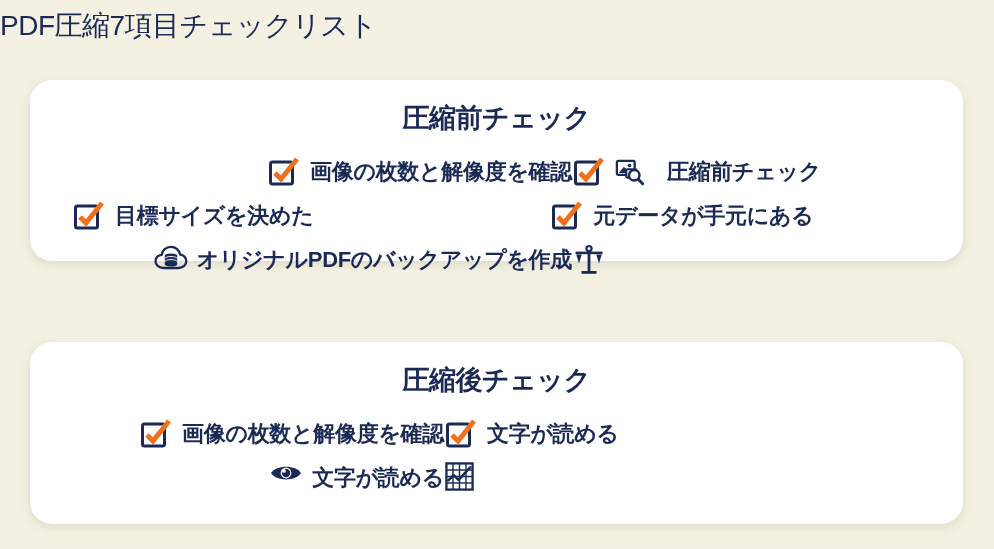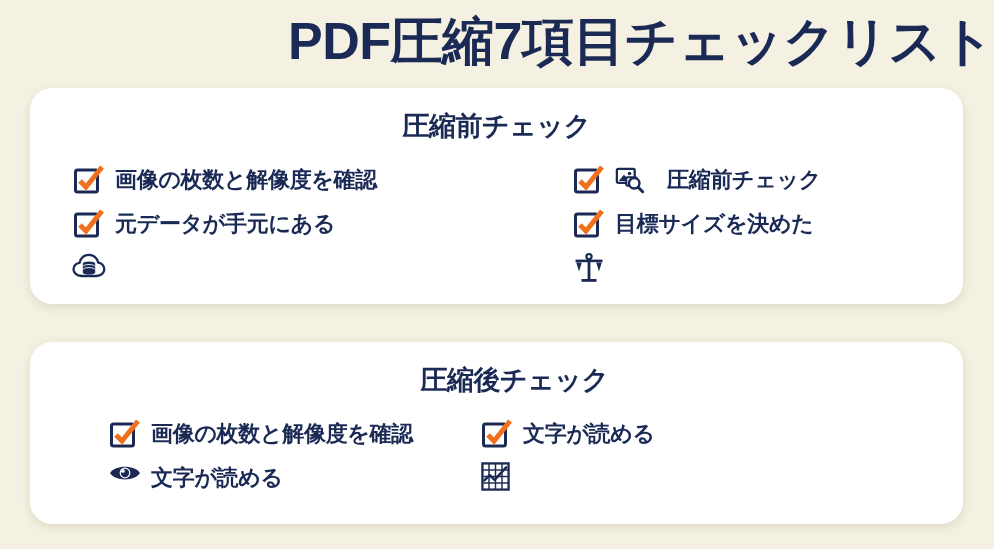--- a/index.html
+++ b/index.html
@@ -7,37 +7,37 @@
     width:994px;height:549px;
     background:#f4f1e2;
     font-family:"Liberation Sans","DejaVu Sans",sans-serif;
     overflow:hidden;
     position:relative;
   }
   .page{position:absolute;inset:0;}
 
   .title{
     position:absolute;left:0;right:0;top:8px;
-    text-align:right;
-    font-size:52px;
-    font-weight:bold;
+    text-align:left;
+    font-size:28px;
+    font-weight:normal;
     color:#1b2a55;
     letter-spacing:-0.5px;
     line-height:1.3;
   }
 
   .card{
     position:absolute;
     left:30px;right:31px;
     background:#ffffff;
     border-radius:22px;
     box-shadow:0 3px 10px rgba(120,110,70,0.18);
   }
-  #card-pre{top:88px;height:216px;}
-  #card-post{top:342px;height:182px;padding-left:36px;}
+  #card-pre{top:80px;height:181px;}
+  #card-post{top:342px;height:182px;}
 
   .card-title{
     text-align:center;
     font-size:27px;
     font-weight:bold;
     color:#1b2a55;
     margin-top:20px;
     letter-spacing:-0.5px;
   }
 
@@ -47,20 +47,21 @@
   }
   .row{
     display:flex;
     align-items:flex-start;
   }
   .col{
     display:flex;
     align-items:center;
     gap:9px;
     min-height:44px;
+    justify-content:flex-end;
   }
   #card-pre .col-left{width:500px;}
   #card-pre .col-right{width:auto;}
   #card-post .col-left{width:372px;}
   #card-post .col-right{width:auto;}
 
   .label{
     font-size:22px;
     font-weight:bold;
     color:#1b2a55;
@@ -114,54 +115,55 @@
               <circle cx="20.5" cy="19.5" r="5.6" fill="#ffffff" stroke="#1b2a55" stroke-width="2.6"></circle>
               <line x1="24.8" y1="23.8" x2="29.5" y2="28.5" stroke="#1b2a55" stroke-width="3.2" stroke-linecap="round"></line>
             </svg>
           </span>
           <span class="gap-s"></span>
           <span class="label">圧縮前チェック</span>
         </div>
       </div>
 
       <div class="row">
+        <div class="col col-right">
+          <span class="ico">
+            <svg viewBox="0 0 34 34" width="34" height="34">
+              <rect x="3.5" y="7" width="22" height="22" rx="2" fill="#ffffff" stroke="#1b2a55" stroke-width="3"></rect>
+              <path d="M8 18 L14 24 L30 4" fill="none" stroke="#f0701e" stroke-width="5"></path>
+            </svg>
+          </span>
+          <span class="label">目標サイズを決めた</span>
+        </div>
         <div class="col col-left">
           <span class="ico">
             <svg viewBox="0 0 34 34" width="34" height="34">
               <rect x="3.5" y="7" width="22" height="22" rx="2" fill="#ffffff" stroke="#1b2a55" stroke-width="3"></rect>
               <path d="M8 18 L14 24 L30 4" fill="none" stroke="#f0701e" stroke-width="5"></path>
             </svg>
           </span>
           <span class="label">元データが手元にある</span>
-        </div>
-        <div class="col col-right">
-          <span class="ico">
-            <svg viewBox="0 0 34 34" width="34" height="34">
-              <rect x="3.5" y="7" width="22" height="22" rx="2" fill="#ffffff" stroke="#1b2a55" stroke-width="3"></rect>
-              <path d="M8 18 L14 24 L30 4" fill="none" stroke="#f0701e" stroke-width="5"></path>
-            </svg>
-          </span>
-          <span class="label">目標サイズを決めた</span>
         </div>
       </div>
 
       <div class="row">
         <div class="col col-left">
           <span class="ico">
             <svg viewBox="0 0 34 30" width="34" height="30">
               <path d="M9.5 25 C4.5 25 1.5 21.8 1.5 18.2 C1.5 14.8 4.2 12 7.6 11.8 C8.2 7.2 12.1 3.8 16.9 3.8 C21.6 3.8 25.5 7.1 26.2 11.6 C29.6 11.9 32.3 14.7 32.3 18.2 C32.3 21.8 29.3 25 24.3 25 Z" fill="none" stroke="#1b2a55" stroke-width="2.3" stroke-linejoin="round"></path>
               <ellipse cx="17" cy="12.6" rx="6.2" ry="2.2" fill="#1b2a55"></ellipse>
               <rect x="10.8" y="12.6" width="12.4" height="3.1" fill="#1b2a55"></rect>
               <ellipse cx="17" cy="15.7" rx="6.2" ry="2.2" fill="#1b2a55" stroke="#ffffff" stroke-width="0.9"></ellipse>
               <rect x="10.8" y="15.7" width="12.4" height="3.1" fill="#1b2a55"></rect>
               <ellipse cx="17" cy="18.8" rx="6.2" ry="2.2" fill="#1b2a55" stroke="#ffffff" stroke-width="0.9"></ellipse>
               <rect x="10.8" y="18.8" width="12.4" height="2.6" fill="#1b2a55"></rect>
               <ellipse cx="17" cy="21.4" rx="6.2" ry="2.2" fill="#1b2a55"></ellipse>
             </svg>
           </span>
+          <span class="label">オリジナルPDFのバックアップを作成</span>
         </div>
         <div class="col col-right">
           <span class="ico">
             <svg viewBox="0 0 34 34" width="34" height="34">
               <circle cx="17" cy="5.6" r="2.6" fill="none" stroke="#1b2a55" stroke-width="2.2"></circle>
               <rect x="15.6" y="8" width="2.8" height="20" fill="#1b2a55"></rect>
               <rect x="9.5" y="28" width="15" height="2.8" fill="#1b2a55"></rect>
               <rect x="3.5" y="8.6" width="27" height="2.6" fill="#1b2a55"></rect>
               <path d="M4.2 11.4 L9.8 11.4 L7 20.6 Z" fill="#1b2a55"></path>
               <path d="M24.2 11.4 L29.8 11.4 L27 20.6 Z" fill="#1b2a55"></path>

